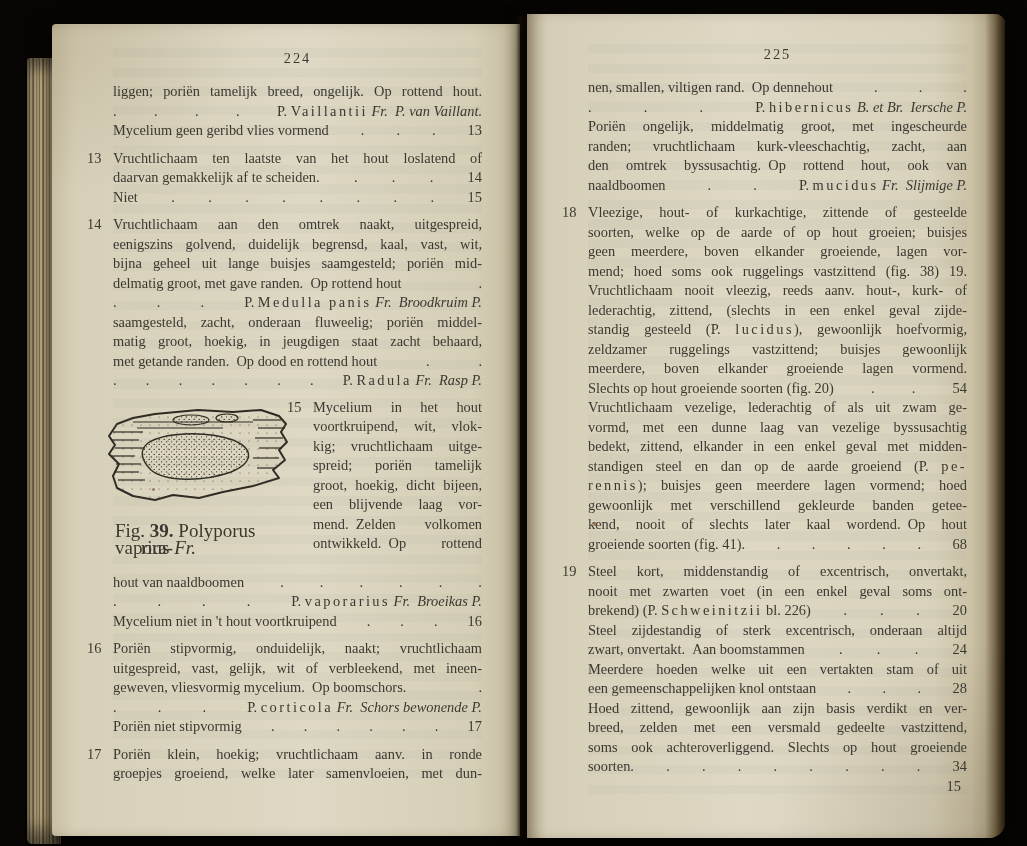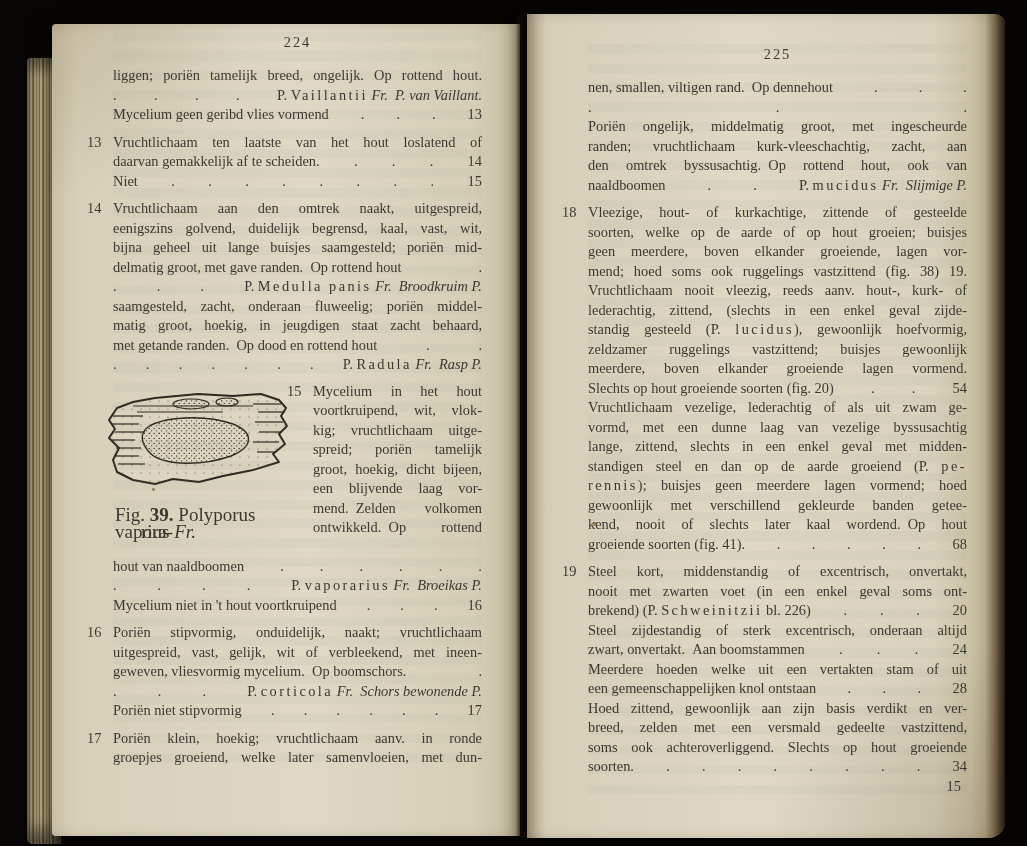--- a/index.html
+++ b/index.html
@@ -42,21 +42,21 @@
   .gutter{
     position:absolute;left:516px;top:16px;width:13px;height:822px;
     background:linear-gradient(90deg,rgba(25,15,5,0),rgba(25,15,5,.65) 35%,#0c0702 55%,rgba(25,15,5,.35));
   }
   
   .col{position:absolute;color:#3b3831;font-size:14.4px;}
   .col::before{ 
     content:'';position:absolute;inset:0;pointer-events:none;
     background:repeating-linear-gradient(180deg,rgba(110,130,120,.05) 0 9px,transparent 9px 19.5px);
   }
-  .col.left-col{left:61px;top:8px;width:369px;}
+  .col.left-col{left:61px;top:24px;width:369px;}
   .col.right-col{left:61px;top:30px;width:379px;}
   .pg-num{text-align:center;letter-spacing:2px;margin-bottom:14px;height:20px;line-height:20px;}
   .line{position:relative;height:19.5px;line-height:19.5px;}
   .line.gap{margin-top:8px;}
   .lj{text-align:justify;text-align-last:justify;text-justify:inter-word;}
   .lp{text-align:left;}
   .lf{display:flex;justify-content:space-between;align-items:baseline;}
   .num{position:absolute;left:-26px;top:0;}
   .dot{flex:0 0 auto;}
   .ref{flex:0 0 auto;}
@@ -265,20 +265,21 @@
           <div class="line lf">
             <span class="grp"><span class="st-r">nen, smallen, viltigen rand. Op dennehout</span></span>
             <span class="dot">.</span>
             <span class="dot">.</span>
             <span class="dot">.</span>
           </div>
           <div class="line lf">
             <span class="dot">.</span>
             <span class="dot">.</span>
             <span class="dot">.</span>
+            <span class="grp"><span class="st-r">P. </span><span class="st-sp">hibernicus</span><span class="st-i"> B. et Br. Iersche P.</span></span>
           </div>
           <div class="line lj"><span class="grp"><span class="st-r">Poriën ongelijk, middelmatig groot, met ingescheurde</span></span></div>
           <div class="line lj"><span class="grp"><span class="st-r">randen; vruchtlichaam kurk-vleeschachtig, zacht, aan</span></span></div>
           <div class="line lj"><span class="grp"><span class="st-r">den omtrek byssusachtig. Op rottend hout, ook van</span></span></div>
           <div class="line lf">
             <span class="grp"><span class="st-r">naaldboomen</span></span>
             <span class="dot">.</span>
             <span class="dot">.</span>
             <span class="grp"><span class="st-r">P. </span><span class="st-sp">mucidus</span><span class="st-i"> Fr. Slijmige P.</span></span>
           </div>
@@ -292,21 +293,21 @@
           <div class="line lj"><span class="grp"><span class="st-r">zeldzamer ruggelings vastzittend; buisjes gewoonlijk</span></span></div>
           <div class="line lj"><span class="grp"><span class="st-r">meerdere, boven elkander groeiende lagen vormend.</span></span></div>
           <div class="line lf">
             <span class="grp"><span class="st-r">Slechts op hout groeiende soorten (fig. 20)</span></span>
             <span class="dot">.</span>
             <span class="dot">.</span>
             <span class="ref">54</span>
           </div>
           <div class="line lj"><span class="grp"><span class="st-r">Vruchtlichaam vezelige, lederachtig of als uit zwam ge-</span></span></div>
           <div class="line lj"><span class="grp"><span class="st-r">vormd, met een dunne laag van vezelige byssusachtig</span></span></div>
-          <div class="line lj"><span class="grp"><span class="st-r">lange, zittend, slechts in een enkel geval met midden-</span></span></div>
+          <div class="line lj"><span class="grp"><span class="st-r">bedekt, zittend, elkander in een enkel geval met midden-</span></span></div>
           <div class="line lj"><span class="grp"><span class="st-r">standigen steel en dan op de aarde groeiend (P. </span><span class="st-sp">pe-</span></span></div>
           <div class="line lj"><span class="grp"><span class="st-sp">rennis</span><span class="st-r">); buisjes geen meerdere lagen vormend; hoed</span></span></div>
           <div class="line lj"><span class="grp"><span class="st-r">gewoonlijk met verschillend gekleurde banden getee-</span></span></div>
           <div class="line lj"><span class="grp"><span class="st-r">kend, nooit of slechts later kaal wordend. Op hout</span></span></div>
           <div class="line lf">
             <span class="grp"><span class="st-r">groeiende soorten (fig. 41).</span></span>
             <span class="dot">.</span>
             <span class="dot">.</span>
             <span class="dot">.</span>
             <span class="dot">.</span>

